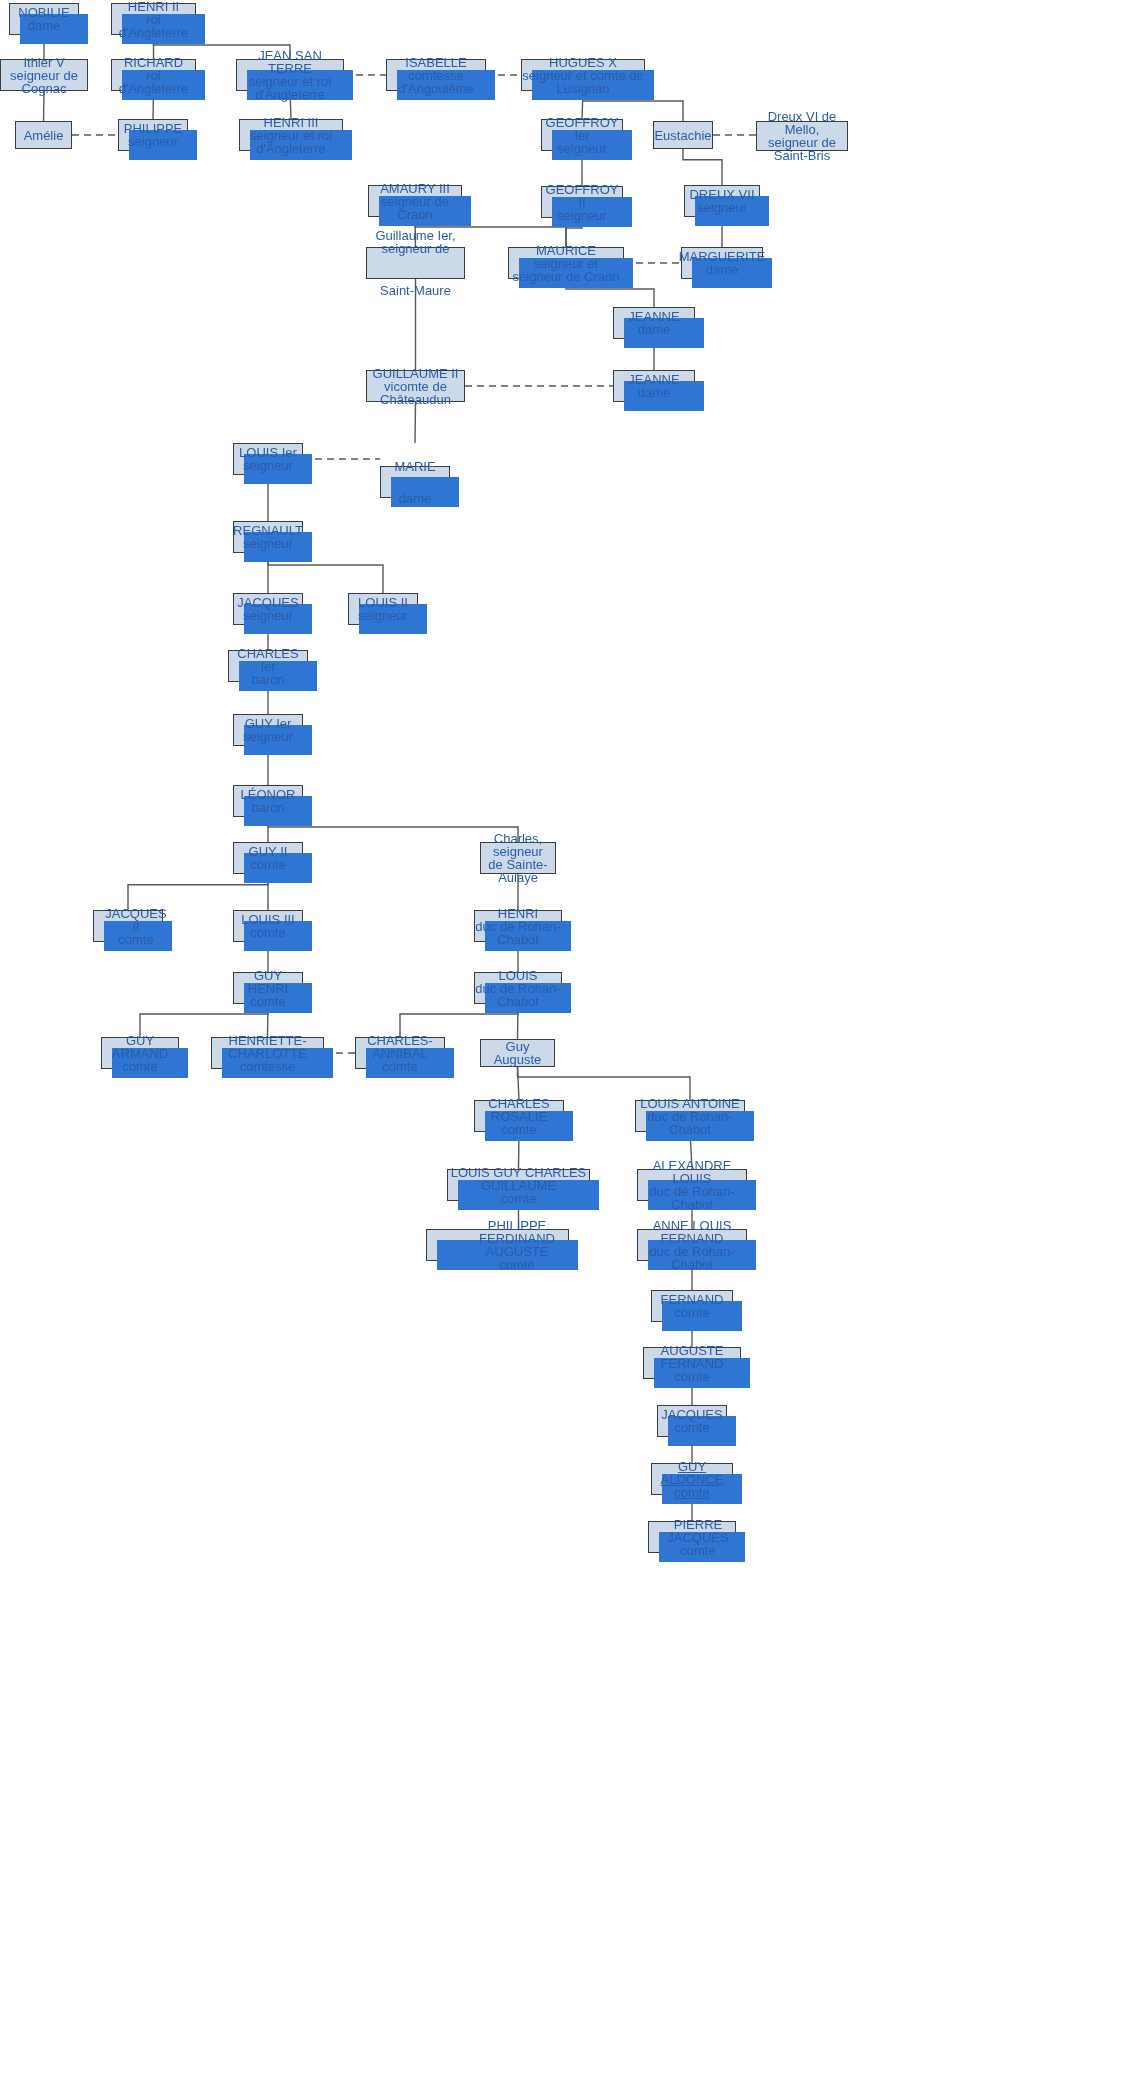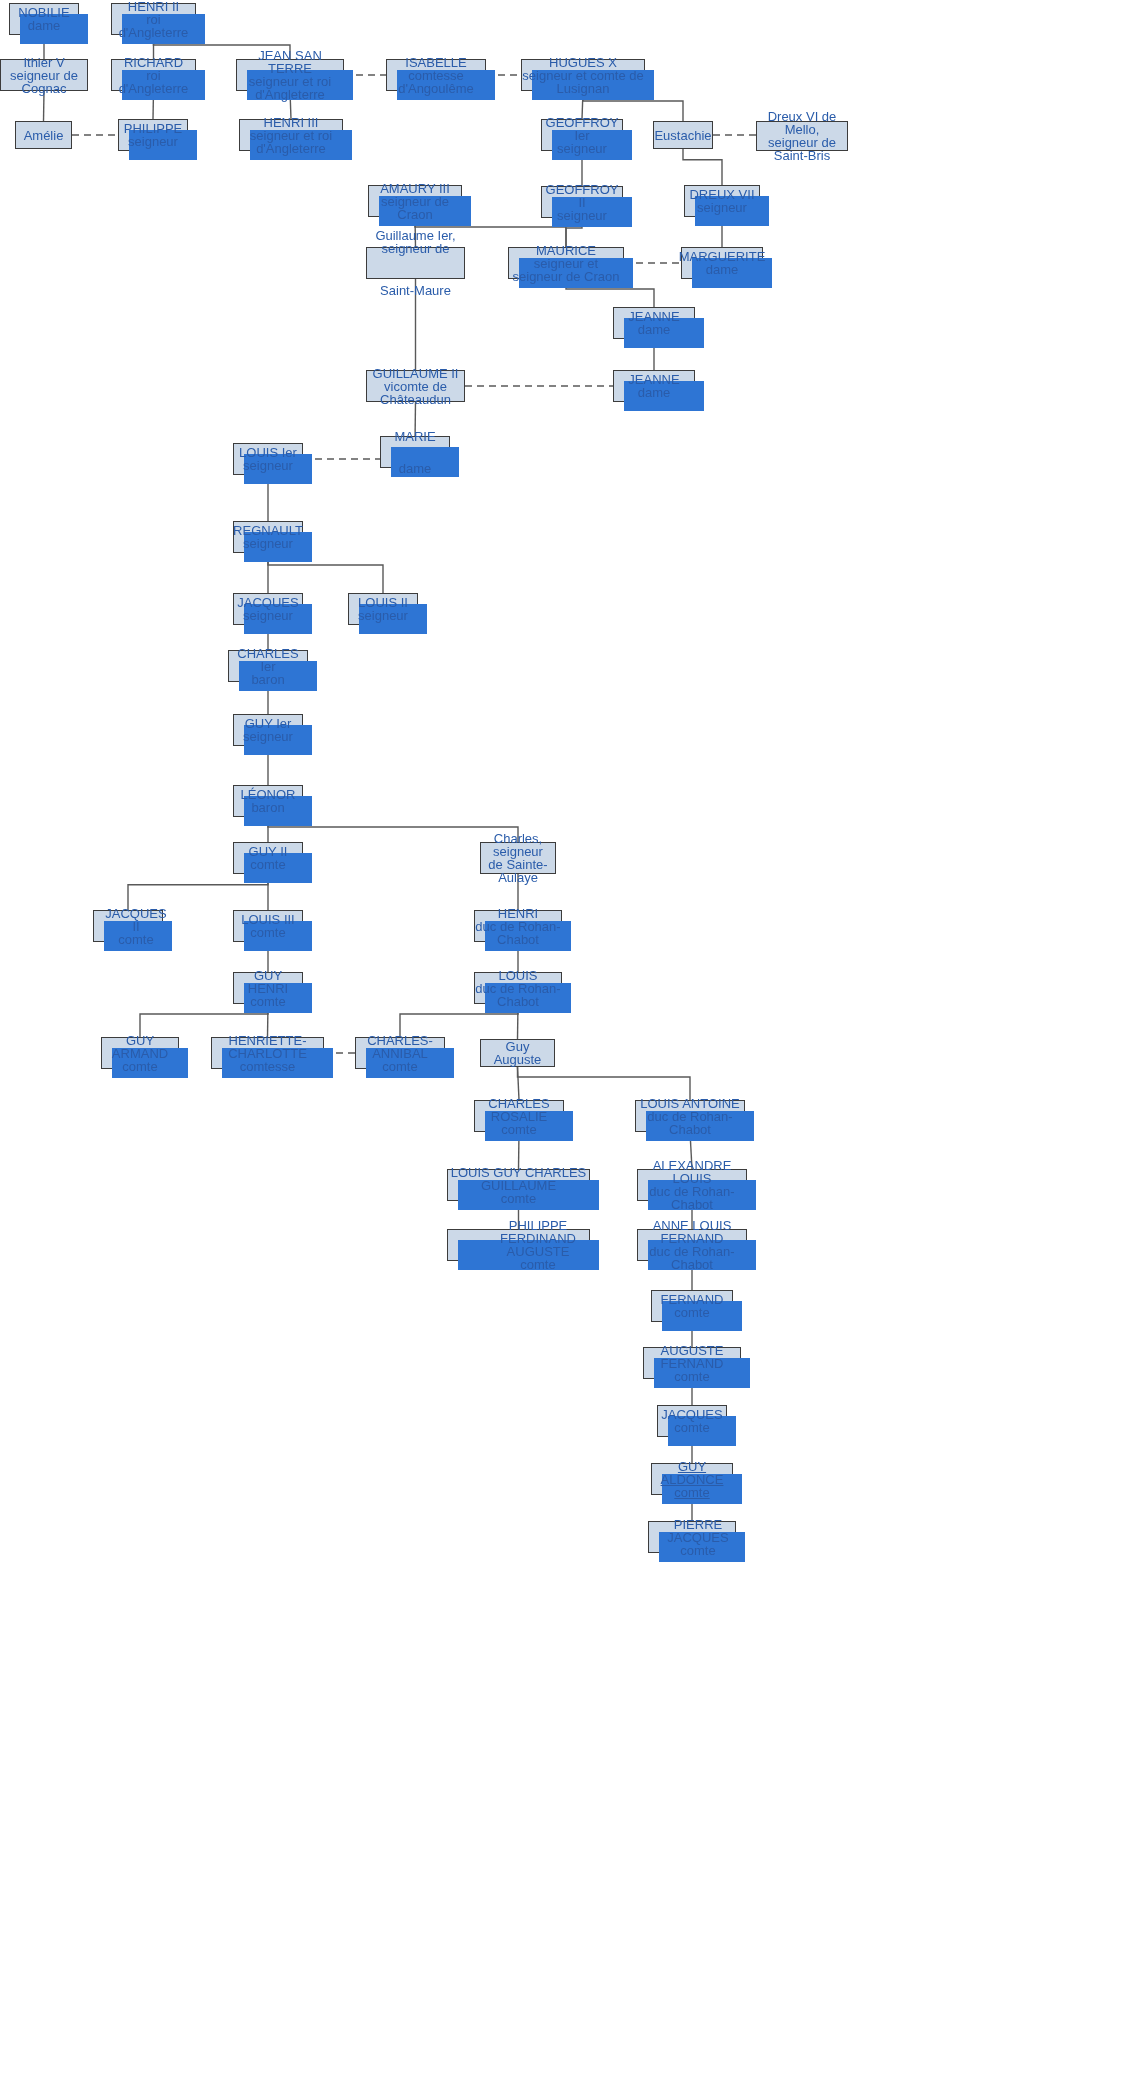--- a/index.html
+++ b/index.html
@@ -206,21 +206,21 @@
         <span class="ttl">vicomte de Châteaudun</span>
       </div>
       <div class="node shadow" style="left: 613px; top: 370px; width: 82px; height: 32px;">
         <span class="nm">JEANNE</span>
         <span class="ttl">dame</span>
       </div>
       <div class="node shadow" style="left: 233px; top: 443px; width: 70px; height: 32px;">
         <span class="nm">LOUIS Ier</span>
         <span class="ttl">seigneur</span>
       </div>
-      <div class="node shadow" style="left: 380px; top: 436px; width: 70px; height: 32px; gap: 19px;">
+      <div class="node shadow" style="left: 380px; top: 466px; width: 70px; height: 32px; gap: 19px;">
         <span class="nm">MARIE</span>
         <span class="ttl">dame</span>
       </div>
       <div class="node shadow" style="left: 233px; top: 521px; width: 70px; height: 32px;">
         <span class="nm">REGNAULT</span>
         <span class="ttl">seigneur</span>
       </div>
       <div class="node shadow" style="left: 233px; top: 593px; width: 70px; height: 32px;">
         <span class="nm">JACQUES</span>
         <span class="ttl">seigneur</span>
@@ -293,21 +293,21 @@
         <span class="ttl">duc de Rohan-Chabot</span>
       </div>
       <div class="node shadow" style="left: 447px; top: 1169px; width: 143px; height: 32px;">
         <span class="nm">LOUIS GUY CHARLES GUILLAUME</span>
         <span class="ttl">comte</span>
       </div>
       <div class="node shadow" style="left: 637px; top: 1169px; width: 110px; height: 32px;">
         <span class="nm">ALEXANDRE LOUIS</span>
         <span class="ttl">duc de Rohan-Chabot</span>
       </div>
-      <div class="node shadow" style="left: 447px; top: 1229px; width: 143px; height: 32px; padding-left: 39px;">
+      <div class="node shadow" style="left: 426px; top: 1229px; width: 143px; height: 32px; padding-left: 39px;">
         <span class="nm">PHILIPPE FERDINAND AUGUSTE</span>
         <span class="ttl">comte</span>
       </div>
       <div class="node shadow" style="left: 637px; top: 1229px; width: 110px; height: 32px;">
         <span class="nm">ANNE LOUIS FERNAND</span>
         <span class="ttl">duc de Rohan-Chabot</span>
       </div>
       <div class="node shadow" style="left: 651px; top: 1290px; width: 82px; height: 32px;">
         <span class="nm">FERNAND</span>
         <span class="ttl">comte</span>

